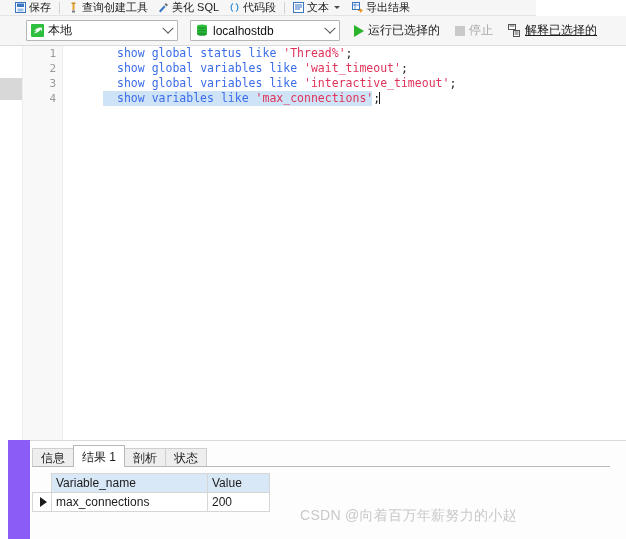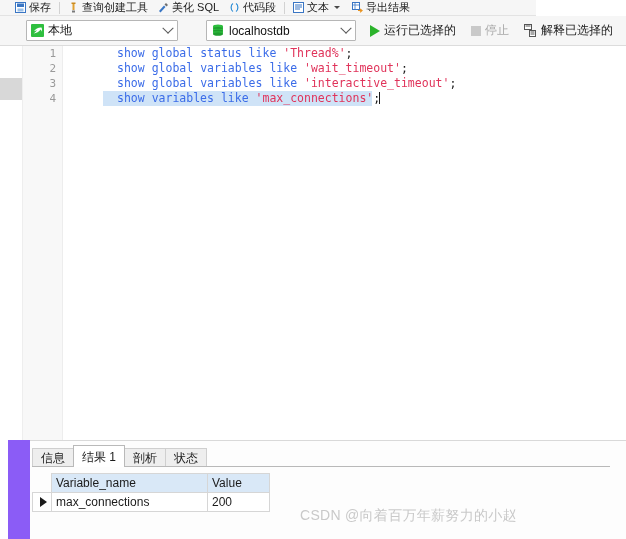--- a/index.html
+++ b/index.html
@@ -88,21 +88,21 @@
     color: #111;
     overflow: hidden;
   }
   .combo .combo-label {
     flex: 1 1 auto;
     padding-left: 5px;
     white-space: nowrap;
     overflow: hidden;
   }
   .combo-conn { width: 152px; margin-left: 26px; }
-  .combo-db   { width: 150px; margin-left: 28px; }
+  .combo-db   { width: 150px; margin-left: 12px; }
   .combo-arrow {
     width: 18px;
     height: 19px;
     display: flex;
     align-items: center;
     justify-content: center;
     flex: none;
   }
   .chev {
     width: 7px; height: 7px;
@@ -115,21 +115,21 @@
     align-items: center;
     gap: 4px;
     height: 22px;
     padding: 0 4px;
     white-space: nowrap;
     font-size: 12px;
     cursor: default;
   }
   .run-btn { margin-left: 10px; text-align: right; }
   .stop-btn { margin-left: 7px; color: #a9a9a9; }
-  .explain-btn { margin-left: 7px; }
+  .explain-btn { margin-left: 7px; text-decoration: underline; }
   .play-tri {
     width: 0; height: 0;
     border-top: 6px solid transparent;
     border-bottom: 6px solid transparent;
     border-left: 10px solid #2bb32b;
     flex: none;
   }
   .stop-sq {
     width: 10px; height: 10px;
     background: #c9c9c9;

